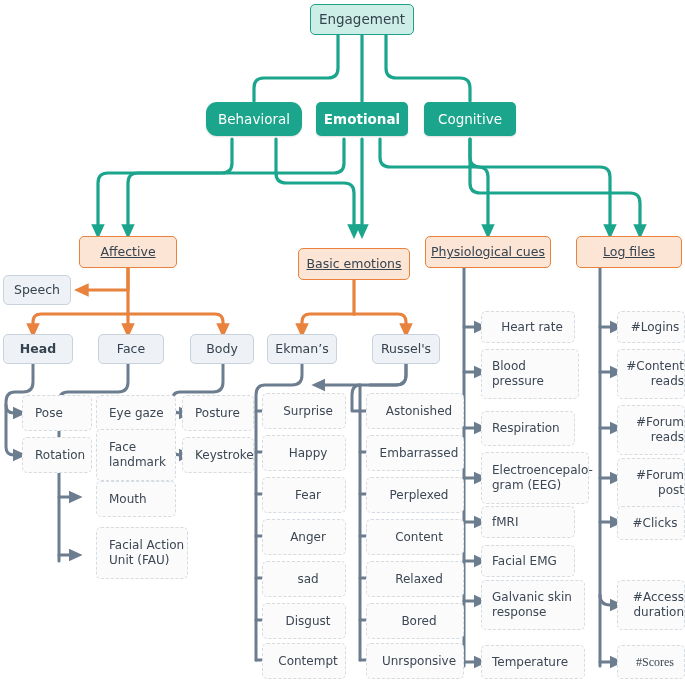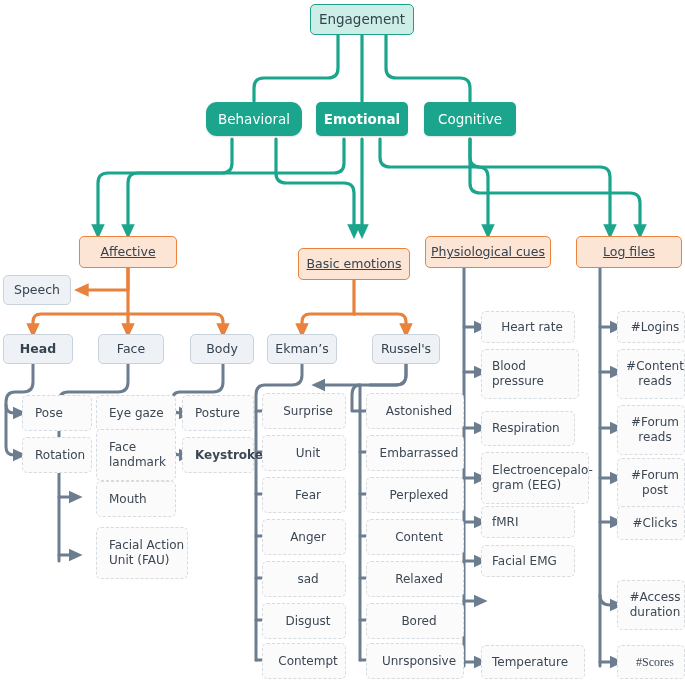--- a/index.html
+++ b/index.html
@@ -64,21 +64,21 @@
   
   .leaf {
     background: #fbfbfc;
     border: 1px dashed #d6dbe0;
     color: #3c4754;
     font-size: 12px;
     justify-content: flex-start;
     text-align: left;
     padding-left: 12px;
   }
-  .leaf.center { justify-content: center; text-align: center; padding-left: 8px; }
+  .leaf.center { justify-content: center; text-align: right; padding-left: 8px; }
 </style>
 </head>
 <body>
 
 <div id="canvas">
 
   <svg class="wires" viewBox="0 0 685 680" xmlns="http://www.w3.org/2000/svg">
     <defs>
       <marker id="ar-t" markerWidth="5" markerHeight="5" refX="2.4" refY="2.5" orient="auto" markerUnits="strokeWidth">
         <path d="M0,0.4 L4.6,2.5 L0,4.6 z" fill="#1aa58c"></path>
@@ -248,29 +248,29 @@
   <div class="node leaf" style="left:96px; top:481px; width:80px; height:36px;">
     <span>Mouth</span>
   </div>
   <div class="node leaf" style="left:96px; top:527px; width:92px; height:52px;">
     <span>Facial Action Unit (FAU)</span>
   </div>
 
   <div class="node leaf" style="left:182px; top:395px; width:72px; height:36px;">
     <span>Posture</span>
   </div>
-  <div class="node leaf" style="left:182px; top:437px; width:72px; height:36px;font-weight:bold;">
+  <div class="node leaf" style="left:182px; top:437px; width:72px; height:36px;">
     <span>Keystroke</span>
   </div>
 
   <div class="node leaf center" style="left:262px; top:393px; width:84px; height:36px;">
     <span>Surprise</span>
   </div>
   <div class="node leaf center" style="left:262px; top:435px; width:84px; height:36px;">
-    <span>Unit</span>
+    <span>Happy</span>
   </div>
   <div class="node leaf center" style="left:262px; top:477px; width:84px; height:36px;">
     <span>Fear</span>
   </div>
   <div class="node leaf center" style="left:262px; top:519px; width:84px; height:36px;">
     <span>Anger</span>
   </div>
   <div class="node leaf center" style="left:262px; top:561px; width:84px; height:36px;">
     <span>sad</span>
   </div>
@@ -314,20 +314,23 @@
   </div>
   <div class="node leaf" style="left:481px; top:452px; width:108px; height:52px; padding-left:10px;">
     <span>Electroencepalo-gram (EEG)</span>
   </div>
   <div class="node leaf" style="left:481px; top:506px; width:94px; height:32px; padding-left:10px;">
     <span>fMRI</span>
   </div>
   <div class="node leaf" style="left:481px; top:545px; width:94px; height:32px; padding-left:10px;">
     <span>Facial EMG</span>
   </div>
+  <div class="node leaf" style="left:481px; top:580px; width:104px; height:50px; padding-left:10px;">
+    <span>Galvanic skin response</span>
+  </div>
   <div class="node leaf" style="left:481px; top:645px; width:104px; height:34px; padding-left:10px;">
     <span>Temperature</span>
   </div>
 
   <div class="node leaf center" style="left:617px; top:311px; width:68px; height:32px;">
     <span>#Logins</span>
   </div>
   <div class="node leaf center" style="left:617px; top:349px; width:68px; height:50px;">
     <span>#Content reads</span>
   </div>

